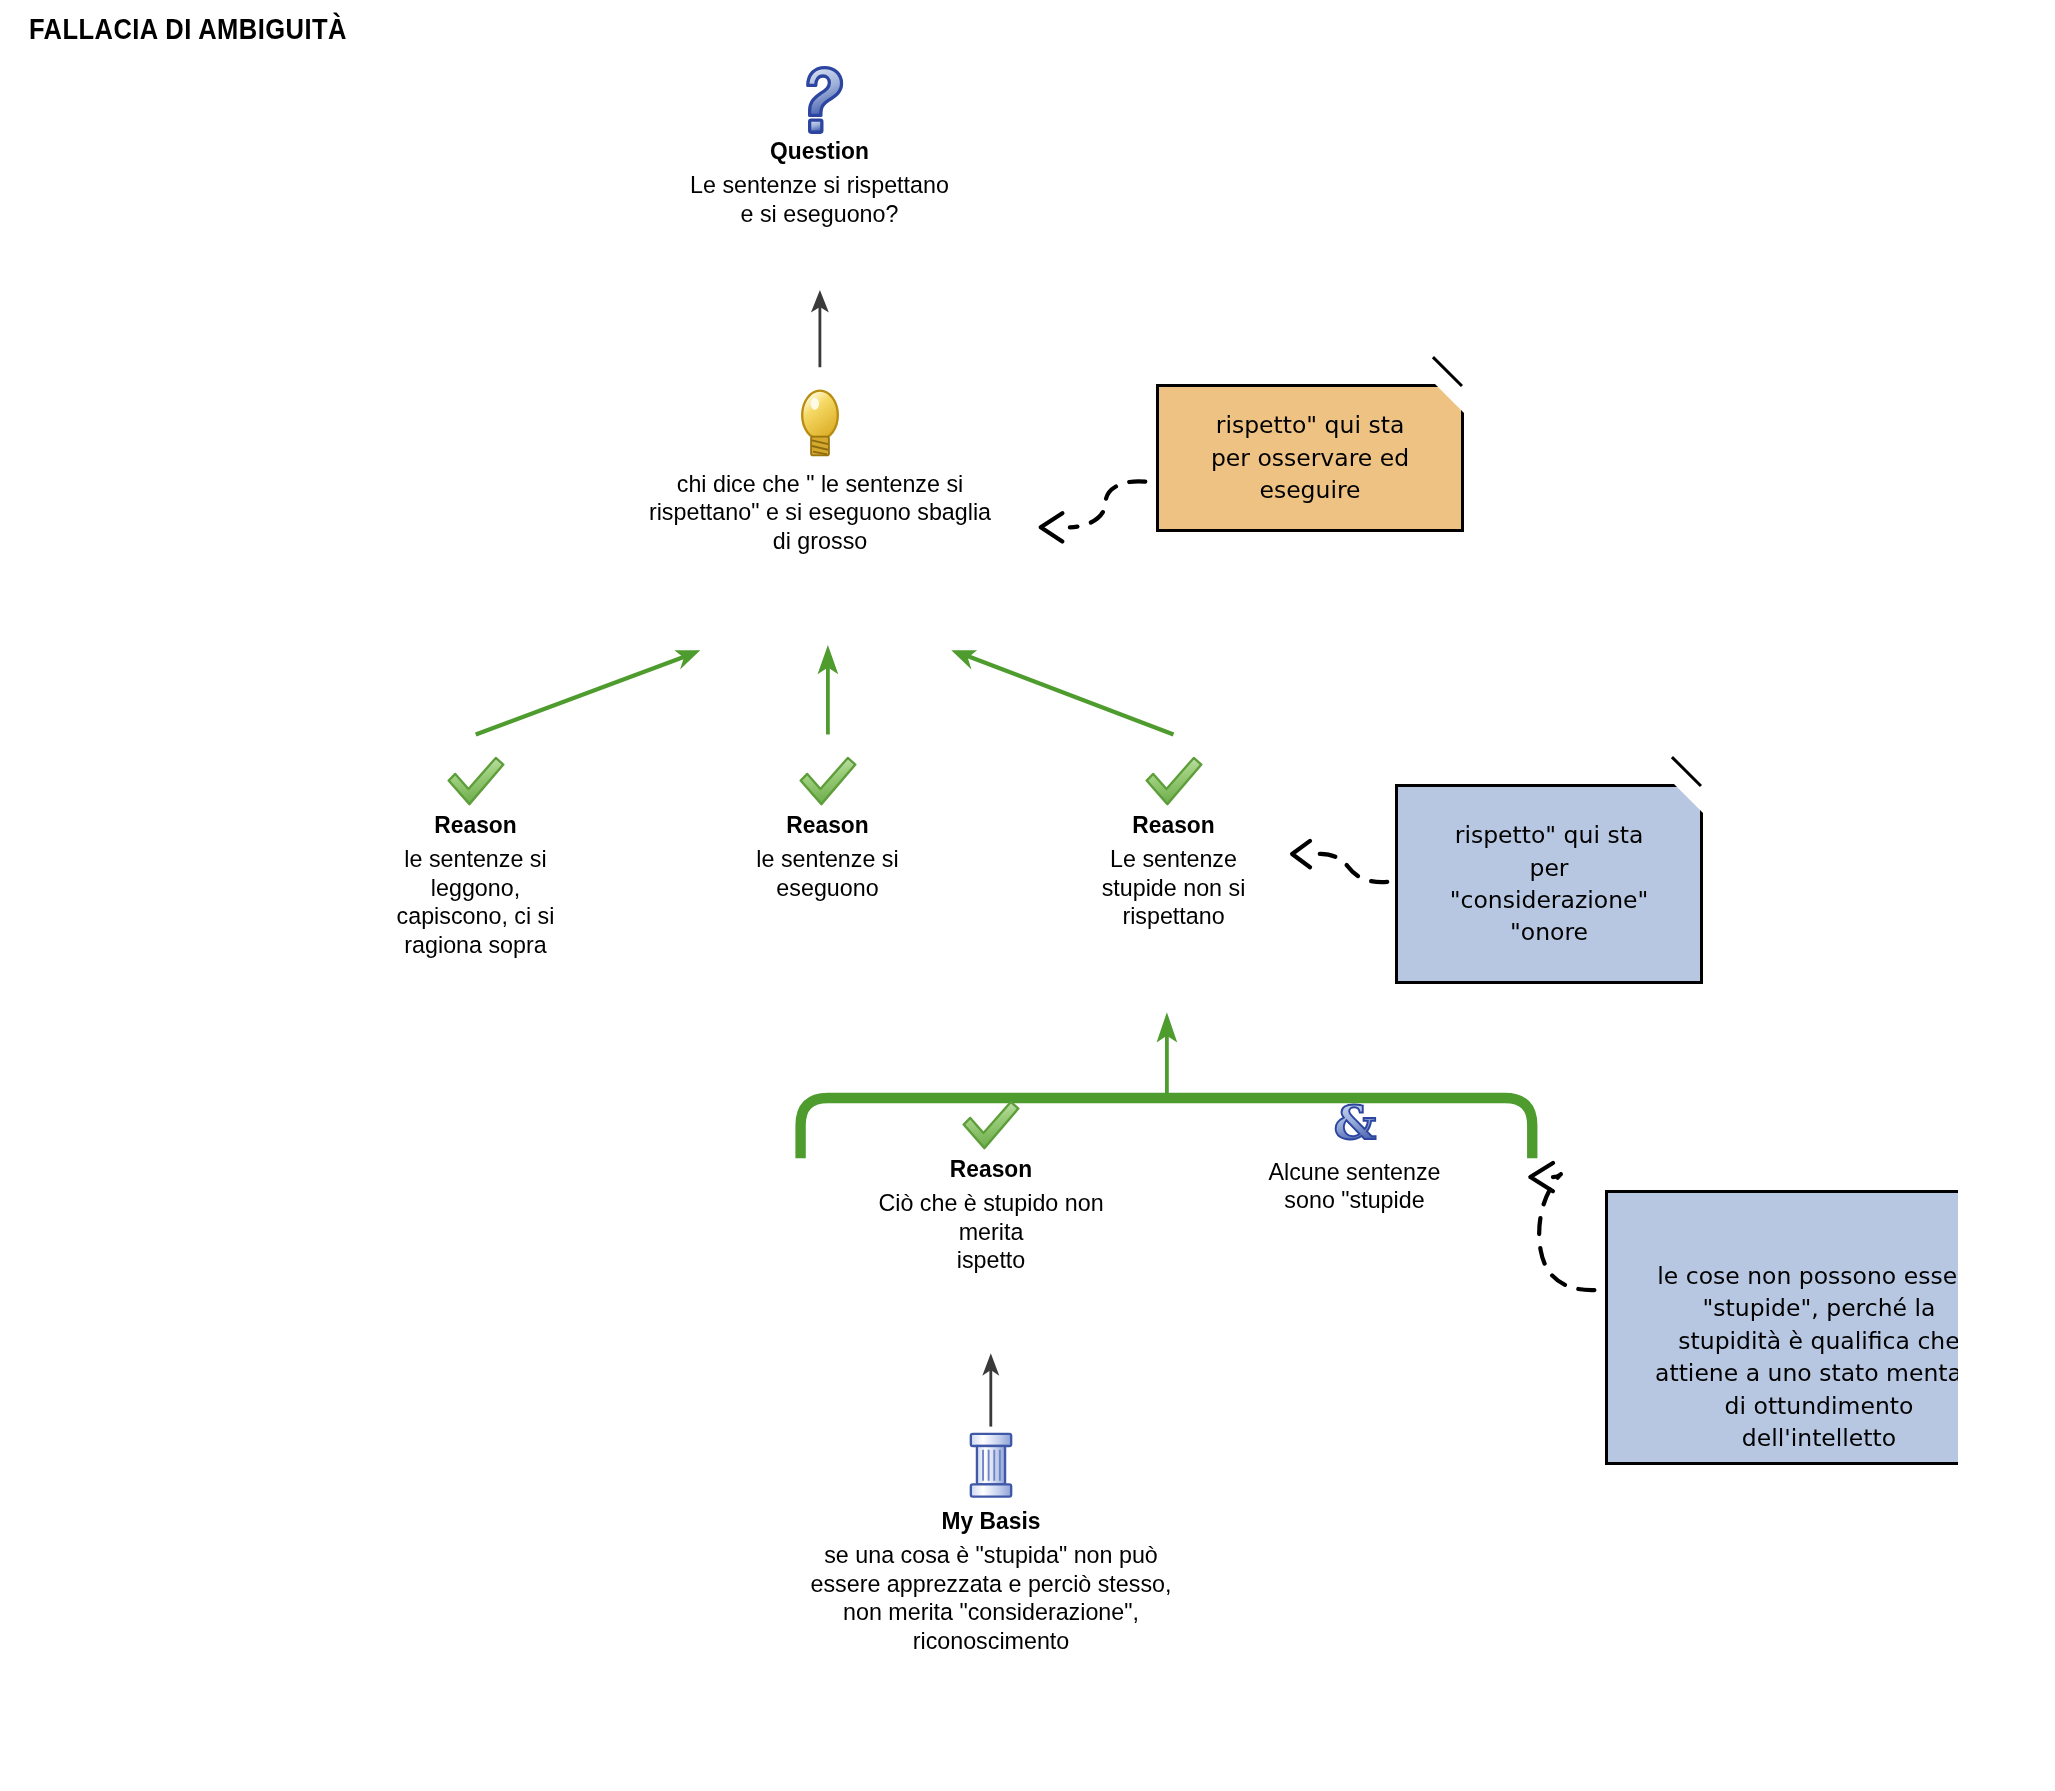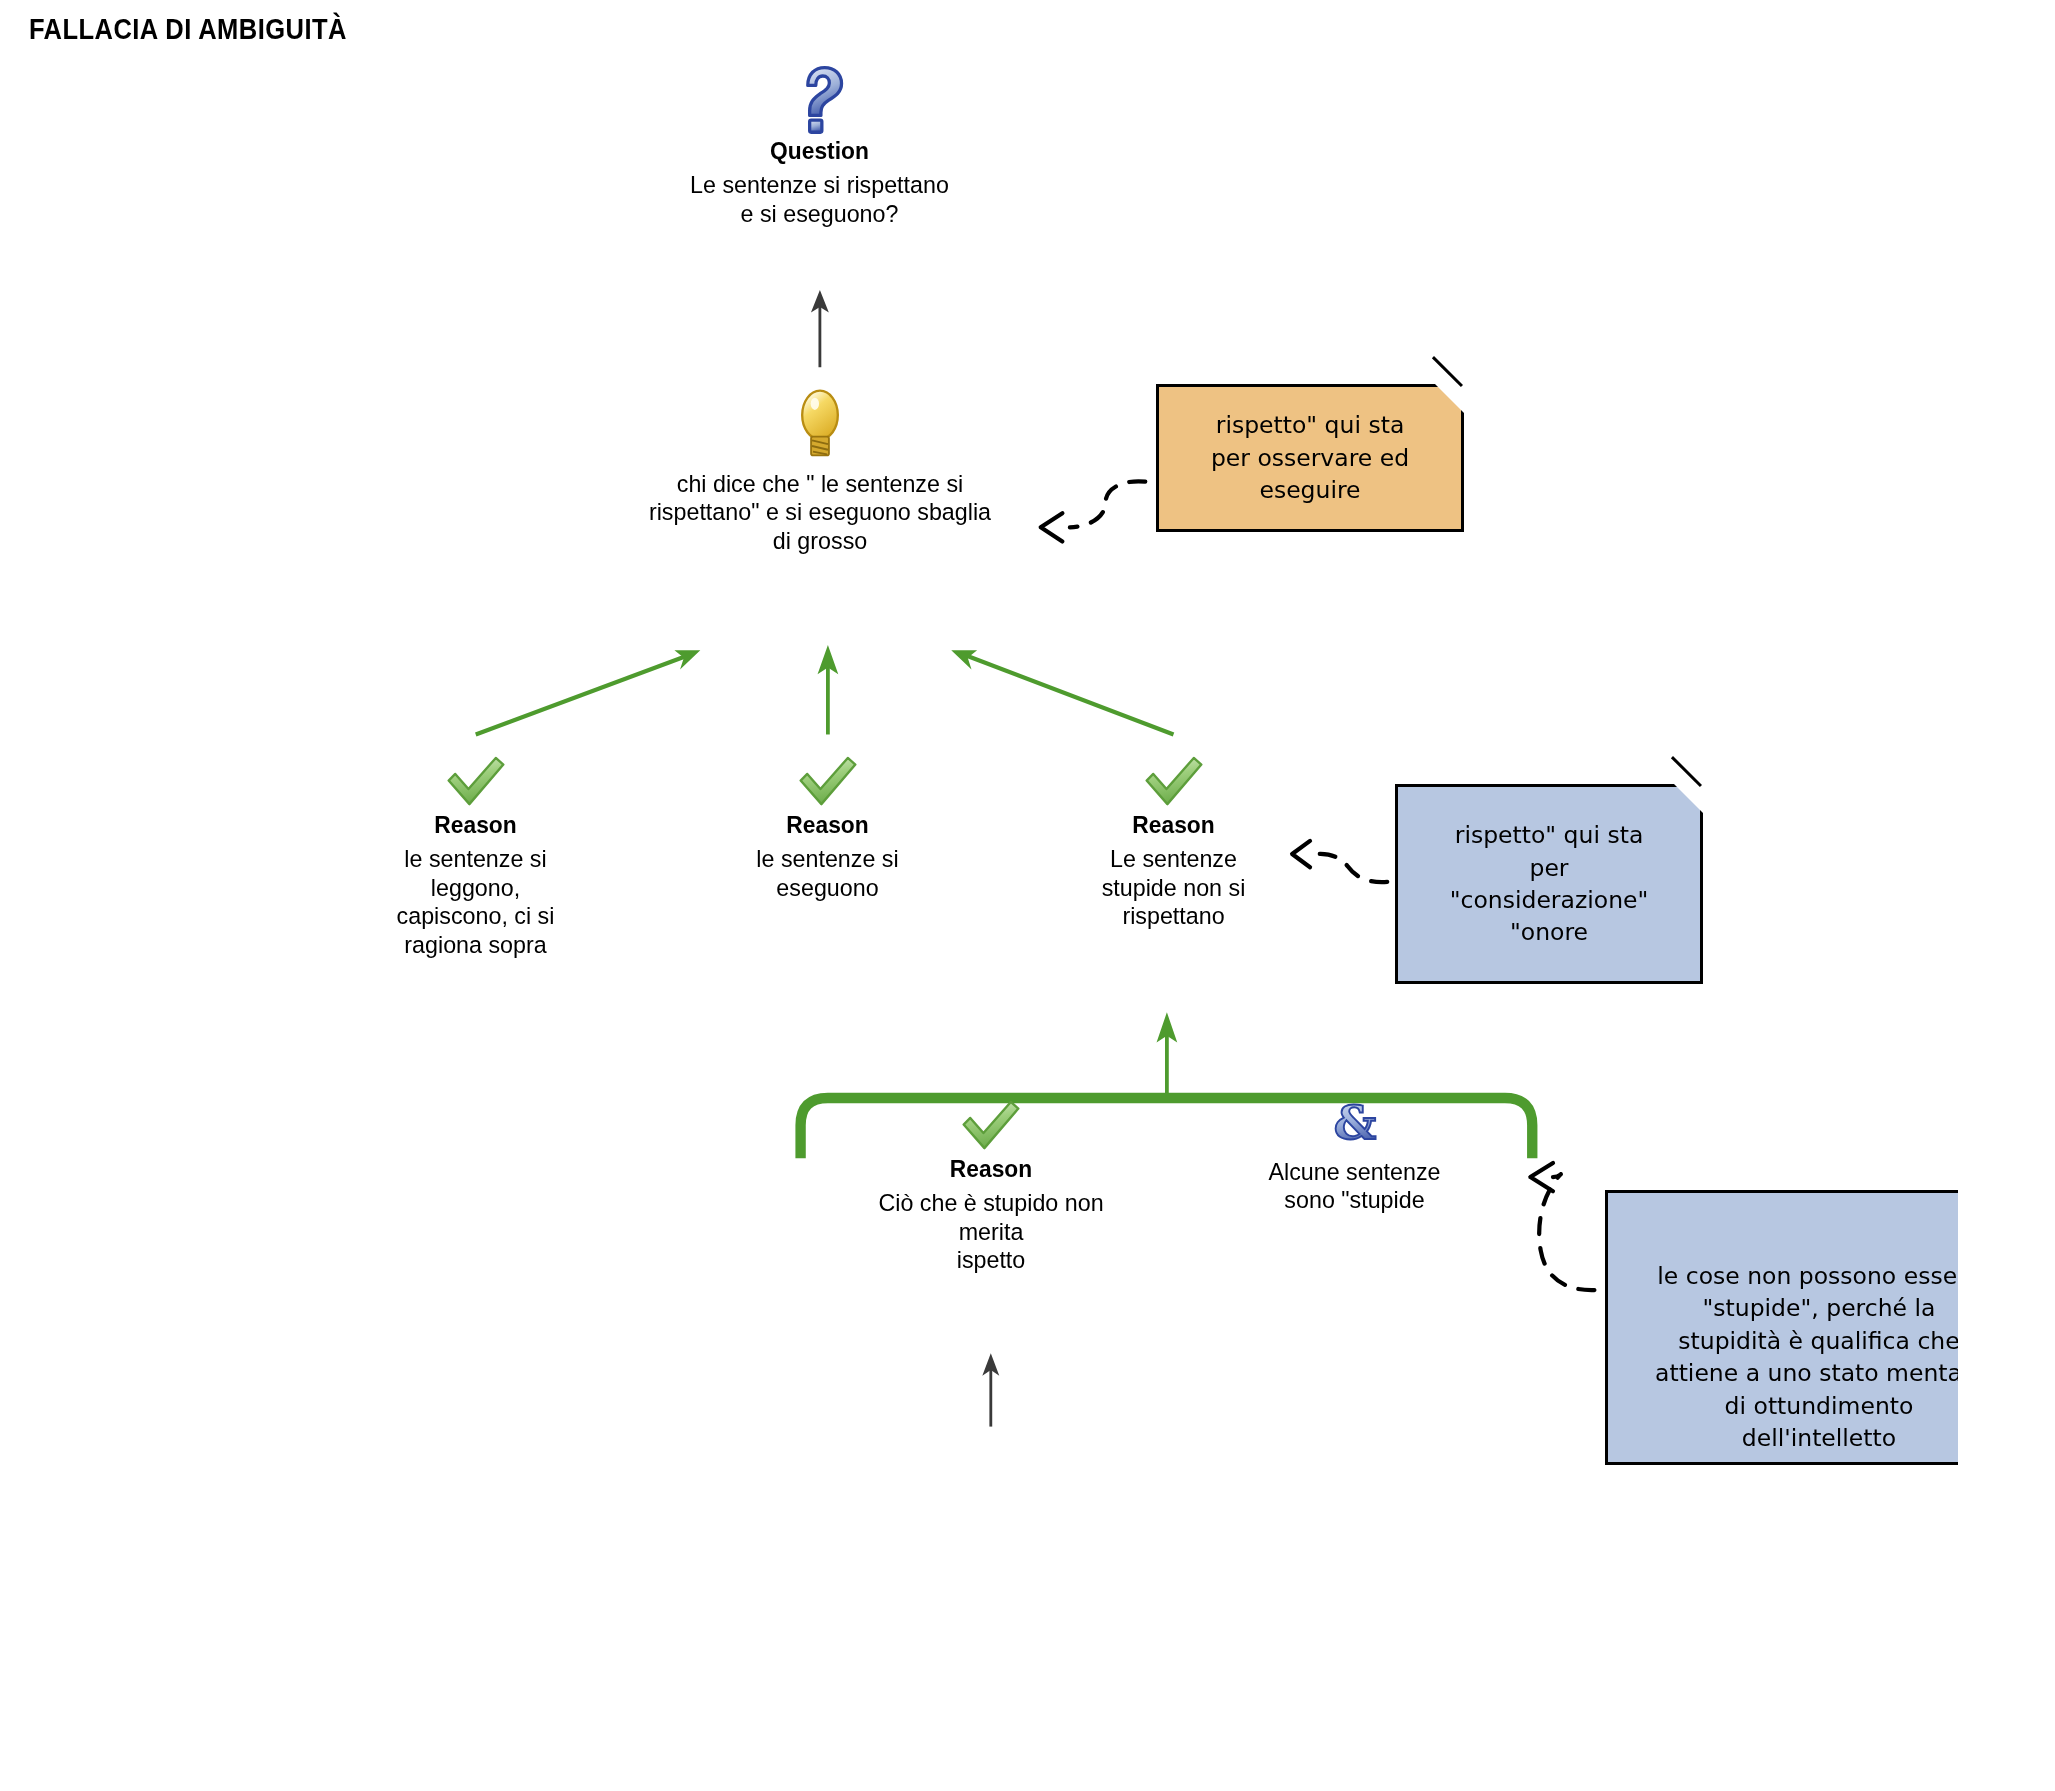--- a/index.html
+++ b/index.html
@@ -284,15 +284,30 @@
     <span class="fold"></span>
     <span class="foldline"></span>
     <span>le cose non possono essere
 "stupide", perché la
 stupidità è qualifica che
 attiene a uno stato mentale
 di ottundimento
 dell'intelletto</span>
   </div>
 
+  <div class="node" style="left:732px; top:1431px; width:518px;">
+    <span class="icon-wrap">
+      <svg width="52" height="75" viewBox="0 0 110 160" xmlns="http://www.w3.org/2000/svg">
+        <rect x="12" y="6" width="86" height="26" rx="4" fill="url(#colGrad)" stroke="#3f58a8" stroke-width="5"></rect>
+        <rect x="25" y="32" width="60" height="82" fill="url(#colGrad)" stroke="#3f58a8" stroke-width="5"></rect>
+        <path d="M38,40 L38,106 M50,40 L50,106 M62,40 L62,106 M74,40 L74,106" stroke="#6f84c4" stroke-width="4"></path>
+        <rect x="12" y="114" width="86" height="26" rx="4" fill="url(#colGrad)" stroke="#3f58a8" stroke-width="5"></rect>
+      </svg>
+    </span>
+    <div class="kind">My Basis</div>
+    <div class="body">se una cosa è "stupida" non può
+essere apprezzata e perciò stesso,
+non merita "considerazione",
+riconoscimento</div>
+  </div>
 
 </div>
 
 
 </body></html>

